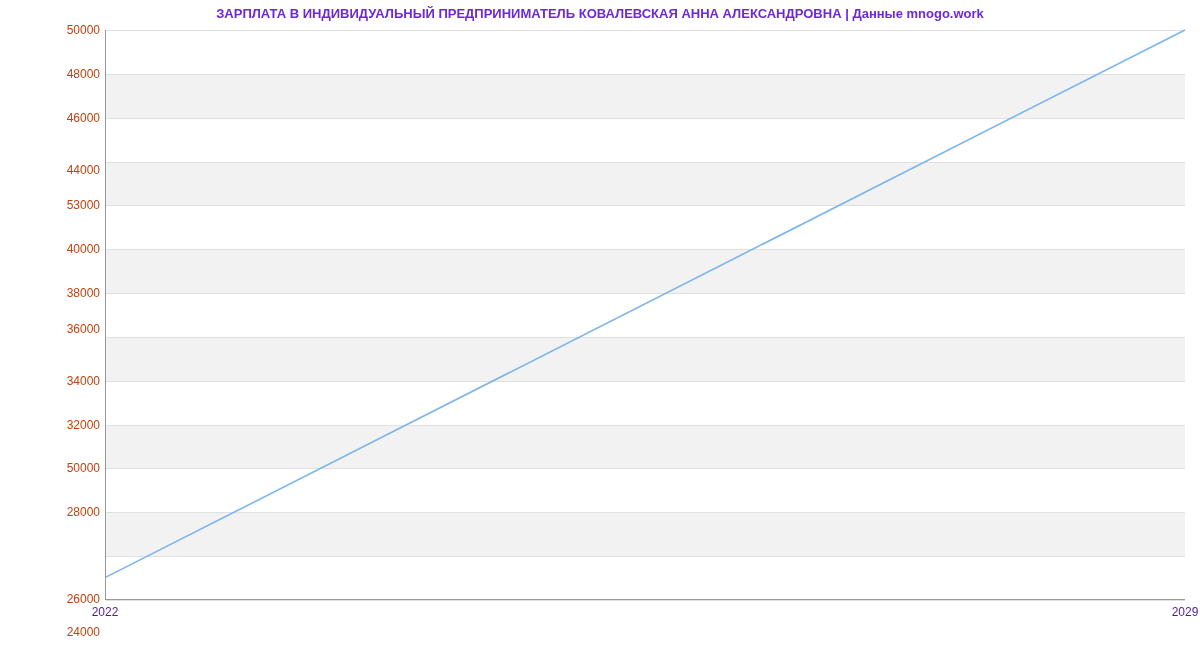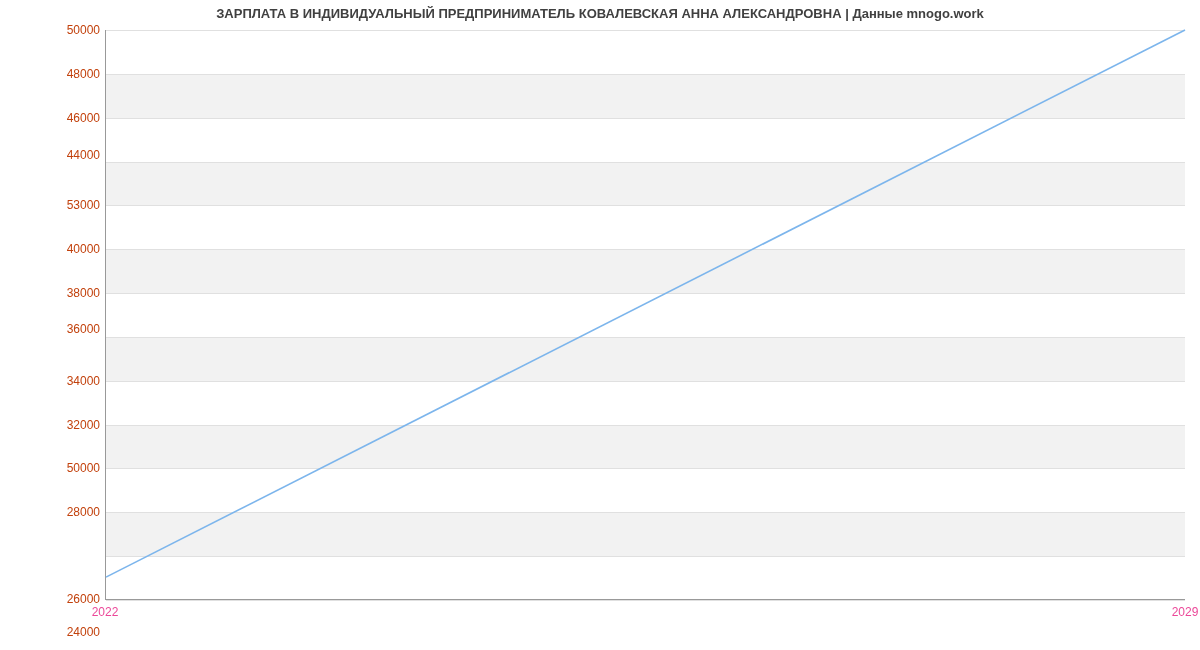--- a/index.html
+++ b/index.html
@@ -17,21 +17,21 @@
     height: 650px;
   }
   .chart-title {
     position: absolute;
     top: 6px;
     left: 0;
     width: 100%;
     text-align: center;
     font-size: 13px;
     font-weight: bold;
-    color: #404040;
+    color: #6d28d9;
   }
   .plot-area {
     position: absolute;
     left: 105px;
     top: 30px;
     width: 1080px;
     height: 570px;
     border-left: 1px solid #999;
     border-bottom: 1px solid #999;
     box-sizing: border-box;
@@ -55,21 +55,21 @@
     width: 90px;
     text-align: right;
     font-size: 12px;
     color: #c2410c;
     transform: translateY(-50%);
   }
   .xtick {
     position: absolute;
     top: 605px;
     font-size: 12px;
-    color: #ec4899;
+    color: #4c1d95;
     transform: translateX(-50%);
   }
   svg.line-layer {
     position: absolute;
     left: 0;
     top: 0;
     width: 100%;
     height: 100%;
     overflow: visible;
   }
@@ -112,19 +112,19 @@
 <div class="ytick" style="top: 632px;">24000</div>
     <div class="ytick" style="top: 556.154px; margin-top: 43px;">26000</div>
     <div class="ytick" style="top: 512.308px;">28000</div>
     <div class="ytick" style="top: 468.462px;">50000</div>
     <div class="ytick" style="top: 424.615px;">32000</div>
     <div class="ytick" style="top: 380.769px;">34000</div>
     <div class="ytick" style="top: 329px;">36000</div>
     <div class="ytick" style="top: 293.077px;">38000</div>
     <div class="ytick" style="top: 249.231px;">40000</div>
     <div class="ytick" style="top: 205.385px;">53000</div>
-    <div class="ytick" style="top: 155px;">44000</div>
+    <div class="ytick" style="top: 170px;">44000</div>
     <div class="ytick" style="top: 117.692px;">46000</div>
     <div class="ytick" style="top: 73.8462px;">48000</div>
     <div class="ytick" style="top: 30px;">50000</div>
     <div class="xtick" style="left: 105px;">2022</div>
     <div class="xtick" style="left: 1185px;">2029</div>
   </div>
 
 </body></html>

